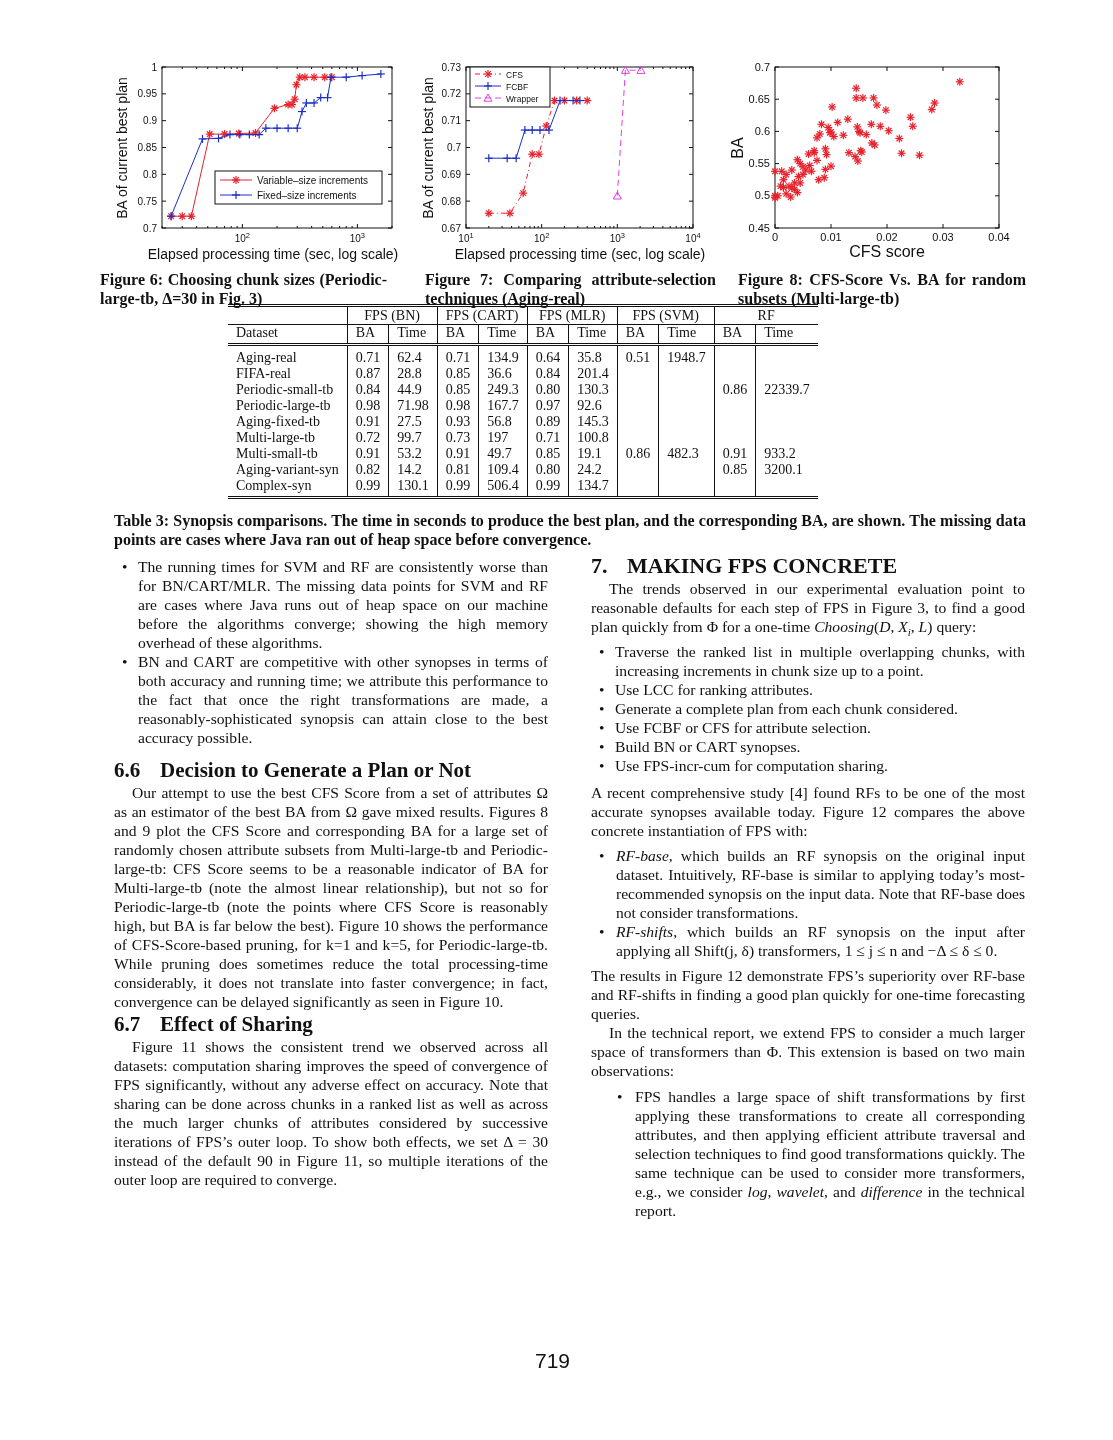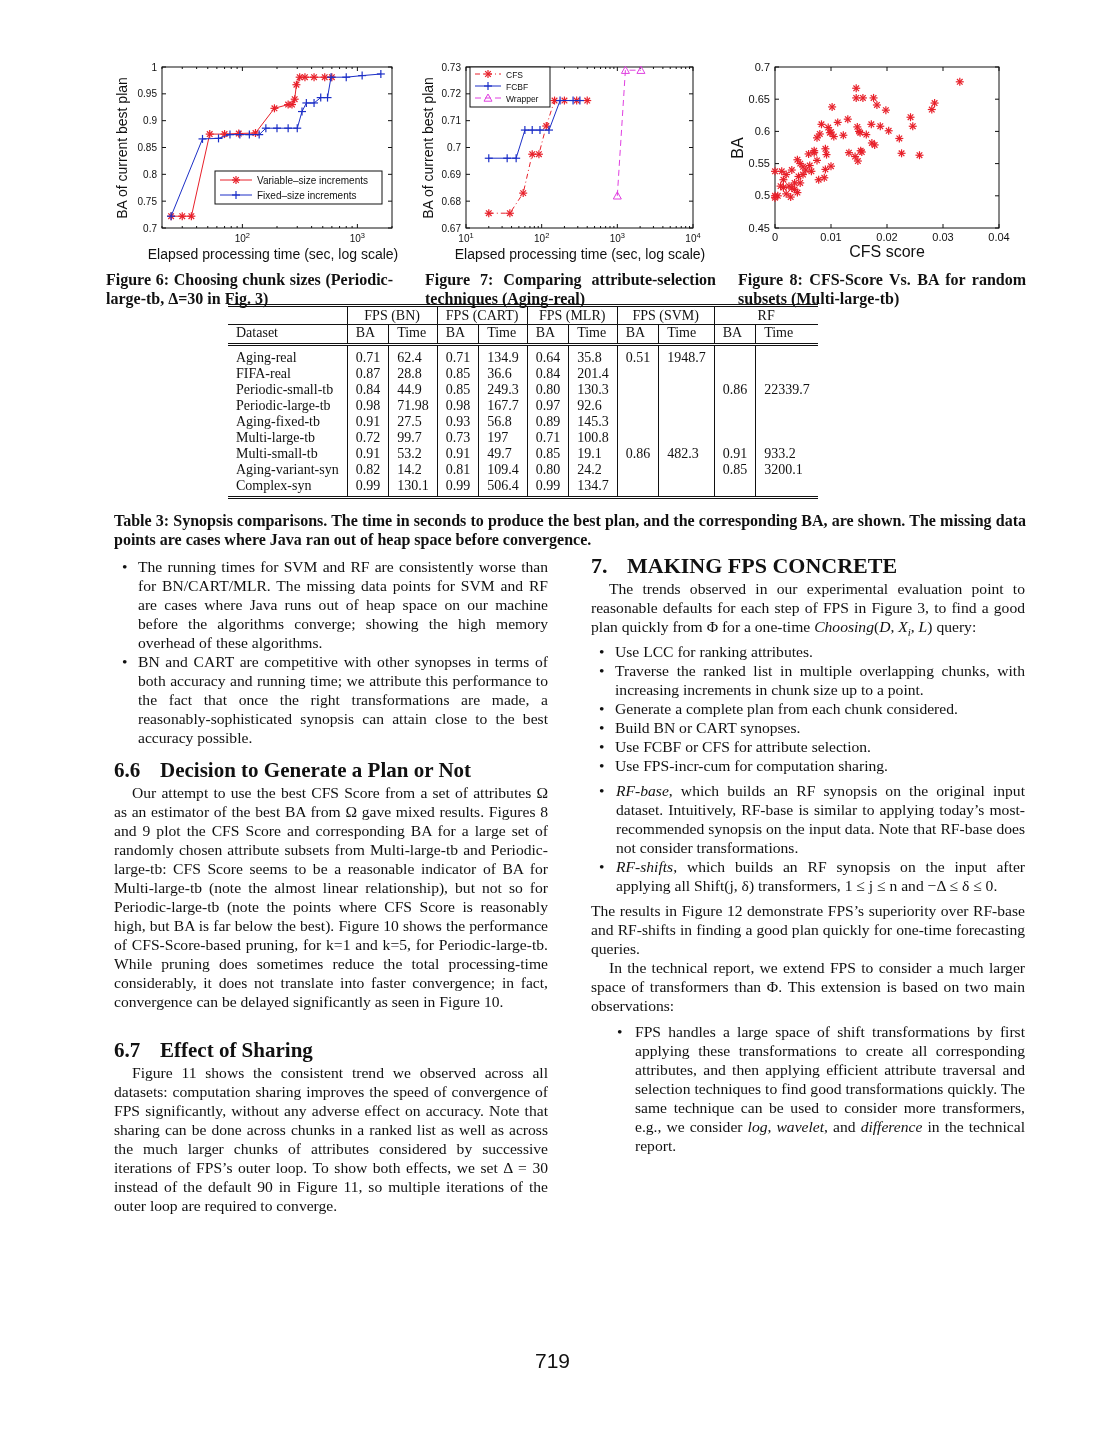--- a/index.html
+++ b/index.html
@@ -753,21 +753,21 @@
         <line x1="955.8" y1="81.81199999999995" x2="963.8" y2="81.81199999999995" stroke="#e8202a" stroke-width="1.2"></line>
         <line x1="959.8" y1="77.81199999999995" x2="959.8" y2="85.81199999999995" stroke="#e8202a" stroke-width="1.2"></line>
         <line x1="957" y1="79.01199999999996" x2="962.5999999999999" y2="84.61199999999995" stroke="#e8202a" stroke-width="1.2"></line>
         <line x1="957" y1="84.61199999999995" x2="962.5999999999999" y2="79.01199999999996" stroke="#e8202a" stroke-width="1.2"></line>
       </g>
     </g>
   <text id="f8-xlabel" x="887" y="257" font-size="16" text-anchor="middle">CFS score</text>
   <text id="f8-ylabel" transform="translate(743,148) rotate(-90)" font-size="16" text-anchor="middle">BA</text>
 </svg>
 
-<div class="caption" style="left:106px; width:287px;">Figure 6: Choosing chunk sizes (Periodic-large-tb, Δ=30 in Fig. 3)</div>
+<div class="caption" style="left:100px; width:287px;">Figure 6: Choosing chunk sizes (Periodic-large-tb, Δ=30 in Fig. 3)</div>
 <div class="caption" style="left:425px; width:291px;">Figure 7: Comparing attribute-selection techniques (Aging-real)</div>
 <div class="caption" style="left:738px; width:288px;">Figure 8: CFS-Score Vs. BA for random subsets (Multi-large-tb)</div>
 
 <div class="table-wrap">
   <table class="synopsis" id="synopsis-table">
     <thead>
       <tr class="top">
         <th></th>
         <th class="vl" colspan="2">FPS (BN)</th>
         <th class="vl" colspan="2">FPS (CART)</th>
@@ -913,35 +913,36 @@
 
 <div class="table-caption">Table 3: Synopsis comparisons. The time in seconds to produce the best plan, and the corresponding BA, are shown. The missing data points are cases where Java ran out of heap space before convergence.</div>
 
 <div class="col" style="left:114px; top:557px;">
   <ul class="bl tight">
     <li>The running times for SVM and RF are consistently worse than for BN/CART/MLR. The missing data points for SVM and RF are cases where Java runs out of heap space on our machine before the algorithms converge; showing the high memory overhead of these algorithms.</li>
     <li>BN and CART are competitive with other synopses in terms of both accuracy and running time; we attribute this performance to the fact that once the right transfor­mations are made, a reasonably-sophisticated synopsis can attain close to the best accuracy possible.</li>
   </ul>
   <h2 style="margin-top:10px;"><span class="num">6.6</span><span>Decision to Generate a Plan or Not</span></h2>
   <p class="ind">Our attempt to use the best CFS Score from a set of at­tributes Ω as an estimator of the best BA from Ω gave mixed results. Figures 8 and 9 plot the CFS Score and correspond­ing BA for a large set of randomly chosen attribute subsets from Multi-large-tb and Periodic-large-tb: CFS Score seems to be a reasonable indicator of BA for Multi-large-tb (note the almost linear relationship), but not so for Periodic-large-tb (note the points where CFS Score is reasonably high, but BA is far below the best). Figure 10 shows the per­formance of CFS-Score-based pruning, for k=1 and k=5, for Periodic-large-tb. While pruning does sometimes reduce the total processing-time considerably, it does not translate into faster convergence; in fact, convergence can be delayed significantly as seen in Figure 10.</p>
-  <h2 style="margin-top:26px;"><span class="num">6.7</span><span>Effect of Sharing</span></h2>
+  <h2 style="margin-top:0;"><span class="num">6.7</span><span>Effect of Sharing</span></h2>
   <p class="ind">Figure 11 shows the consistent trend we observed across all datasets: computation sharing improves the speed of con­vergence of FPS significantly, without any adverse effect on accuracy. Note that sharing can be done across chunks in a ranked list as well as across the much larger chunks of at­tributes considered by successive iterations of FPS’s outer loop. To show both effects, we set Δ = 30 instead of the default 90 in Figure 11, so multiple iterations of the outer loop are required to converge.</p>
 </div>
 
 <div class="col" style="left:591px; top:553px;">
   <h1><span class="num">7.</span><span>MAKING FPS CONCRETE</span></h1>
   <p class="ind" id="intro-para">The trends observed in our experimental evaluation point to reasonable defaults for each step of FPS in Figure 3, to find a good plan quickly from Φ for a one-time <i>Choosing</i>(<i>D</i>, <i>X<sub style="font-size: 11px;">i</sub></i>, <i>L</i>) query:</p>
   <ul class="bl tight" id="defaults-list">
+      <li>Traverse the ranked list in multiple overlapping chunks, with increasing increments in chunk size up to a point.</li>
       <li>Use LCC for ranking attributes.</li>
-      <li>Traverse the ranked list in multiple overlapping chunks, with increasing increments in chunk size up to a point.</li>
       <li>Generate a complete plan from each chunk considered.</li>
+      <li>Use FCBF or CFS for attribute selection.</li>
       <li>Build BN or CART synopses.</li>
-      <li>Use FCBF or CFS for attribute selection.</li>
       <li>Use FPS-incr-cum for computation sharing.</li>
     </ul>
+  <p style="margin-top:8px;">A recent comprehensive study [4] found RFs to be one of the most accurate synopses available today. Figure 12 compares the above concrete instantiation of FPS with:</p>
   <ul class="bl" style="margin-top:6px;">
     <li><i>RF-base</i><span>, which builds an RF synopsis on the original input dataset. Intuitively, RF-base is similar to applying today’s most-recommended synopsis on the input data. Note that RF-base does not consider transformations.</span></li>
     <li><i>RF-shifts</i><span>, which builds an RF synopsis on the input af­ter applying all Shift(j, δ) transformers, 1 ≤ j ≤ n and −Δ ≤ δ ≤ 0.</span></li>
   </ul>
   <p style="margin-top:6px;">The results in Figure 12 demonstrate FPS’s superiority over RF-base and RF-shifts in finding a good plan quickly for one-time forecasting queries.</p>
   <p class="ind">In the technical report, we extend FPS to consider a much larger space of transformers than Φ. This extension is based on two main observations:</p>
   <ul class="bl deep" style="margin-top:7px;">
     <li><span>FPS handles a large space of shift transformations by first applying these transformations to create all cor­responding attributes, and then applying efficient at­tribute traversal and selection techniques to find good transformations quickly. The same technique can be used to consider more transformers, e.g., we consider </span><i>log</i><span>, </span><i>wavelet</i><span>, and </span><i>difference</i><span> in the technical report.</span></li>
   </ul>
 </div>

